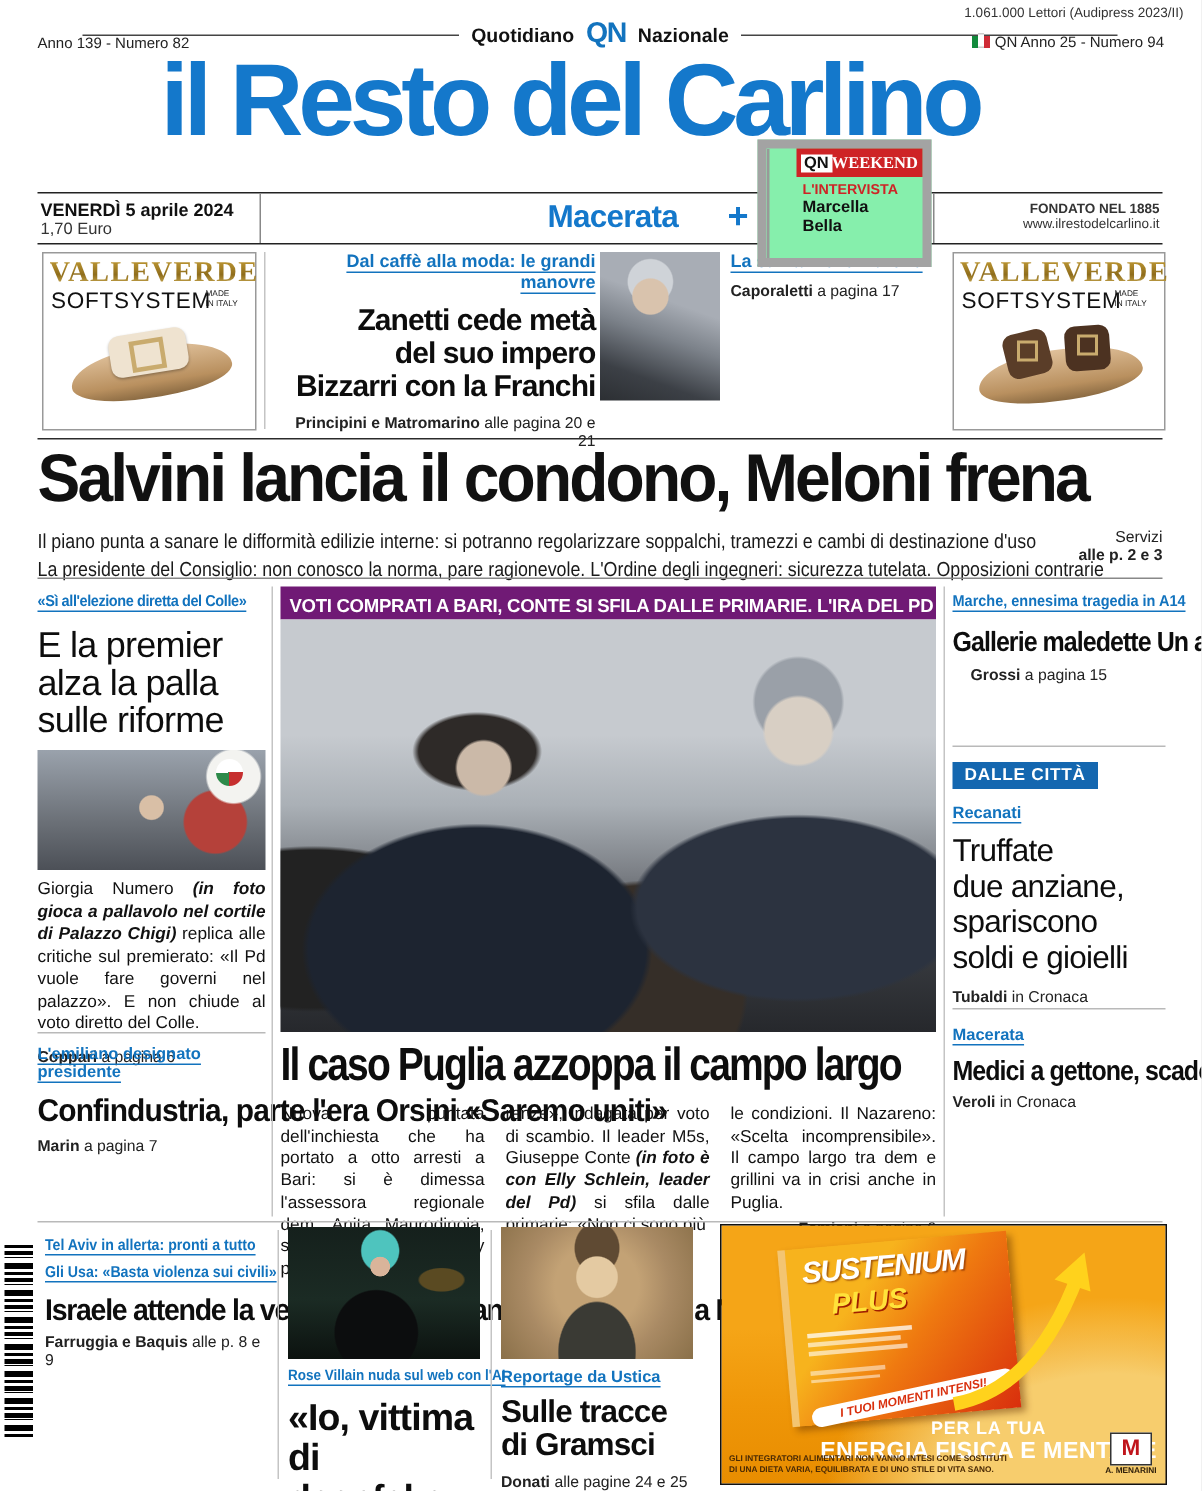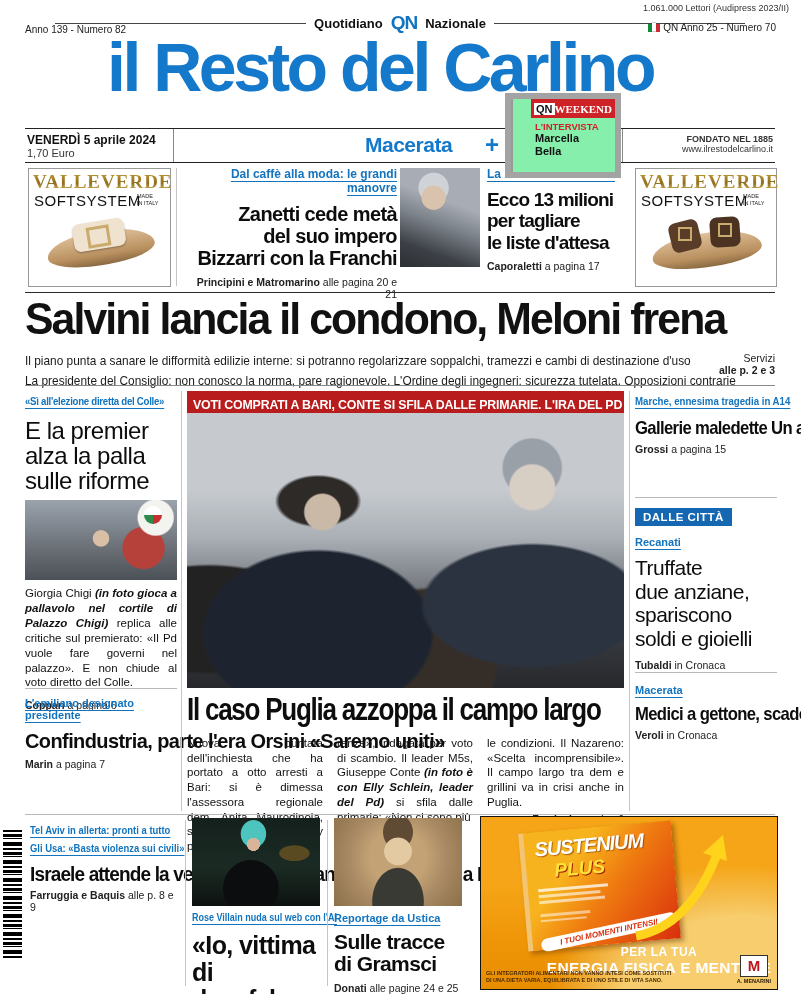--- a/index.html
+++ b/index.html
@@ -19,21 +19,21 @@
   .hl{font-weight:bold;color:#0d0d0d;letter-spacing:-0.6px;}
   .photo{position:absolute;overflow:hidden;}
   .sqz{transform-origin:0 0;display:inline-block;white-space:nowrap;}
   
   .masthead{font-weight:bold;color:#1478CB;letter-spacing:-3.5px;line-height:1;text-align:center;}
   
   .wkbox{background:#86efac;border:6px solid #a3a3a3;box-shadow:2px 0 0 #999 inset;z-index:6;padding-left:20px;}
   .wkhead{background:#CE2326;color:#fff;font-family:"Liberation Serif",serif;font-weight:bold;
           text-align:center;padding:4px 0 3px;}
   
-  .banner{background:#b91c1c;color:#fff;font-weight:bold;}
+  .banner{background:#701a75;color:#fff;font-weight:bold;}
   .badge{background:#1467B0;color:#fff;font-weight:bold;display:inline-block;}
   
   .barcode{background:repeating-linear-gradient(180deg,#000 0 2px,#fff 2px 4px,#000 4px 7px,#fff 7px 8px,
            #000 8px 9px,#fff 9px 12px,#000 12px 16px,#fff 16px 18px);}
   
   .flag{display:inline-block;vertical-align:-1px;}
   .flag span{display:inline-block;width:4px;height:8px;}
   
   .footbed{position:absolute;border-radius:50%/62% 62% 46% 46%;
            background:linear-gradient(180deg,#dfc09a,#b9905f 70%,#8a6a42);}
@@ -55,21 +55,21 @@
     <span style="font-size:13px;font-weight:bold;">Quotidiano</span>
     <span style="font-size:19px;font-weight:bold;color:#1273BE;letter-spacing:-1px;">QN</span>
     <span style="font-size:13px;font-weight:bold;">Nazionale</span>
     <div style="flex:1;border-top:1.5px solid #444;"></div>
   </div>
 
   <div class="abs" style="top:24px;left:25px;font-size:10px;color:#222;">Anno 139 - Numero 82</div>
 
   <div class="abs" style="top:22px;right:25px;font-size:10px;color:#222;">
     <span class="flag"><span style="background:#128a3c;"></span><span style="background:#fff;border-top:1px solid #ccc;border-bottom:1px solid #ccc;"></span><span style="background:#cf2b36;"></span></span>
-    <span>QN Anno 25 - Numero 70</span>
+    <span>QN Anno 25 - Numero 94</span>
   </div>
 
   <div class="abs masthead" style="top:33px;left:30px;width:700px;font-size:68px;">il Resto del Carlino</div>
 
   <div class="abs wkbox" style="left:505px;top:93px;width:84px;height:73px;">
     <div class="wkhead" style="font-size:11px;">
       <span style="color:#111;background:#fff;padding:0 2px;font-family:'Liberation Sans',sans-serif;">QN</span><span>WEEKEND</span>
     </div>
     <div style="padding:3px 4px 0;">
       <div style="color:#CE2326;font-weight:bold;font-size:9.5px;">L'INTERVISTA</div>
@@ -118,23 +118,20 @@
   </div>
 
   <div class="photo" style="left:400px;top:168px;width:80px;height:99px;
        background:
          radial-gradient(circle at 42% 30%, #d9c3ad 0 14%, rgba(0,0,0,0) 15%),
          radial-gradient(circle at 42% 20%, #cfd3d8 0 16%, rgba(0,0,0,0) 17%),
          linear-gradient(200deg,#a8adb5 0 35%,#7c828a 55%,#3c4046 80%,#2c2f33);"></div>
 
   <div class="abs" style="left:487px;top:167px;width:140px;">
     <div class="kicker" style="font-size:12px;">La sanità nelle Marche</div>
-    <div class="hl pre" style="font-size:19px;line-height:1.12;margin-top:8px;letter-spacing:-0.8px;">Ecco 13 milioni
-per tagliare
-le liste d'attesa</div>
     <div class="byline" style="margin-top:7px;">
       <span class="b">Caporaletti</span><span> a pagina 17</span>
     </div>
   </div>
 
   <div class="abs" style="left:635px;top:168px;width:140px;height:117px;border:1px solid #999;background:#fff;">
     <div class="goldtxt" style="position:absolute;left:4px;top:2px;font-size:19px;">VALLEVERDE</div>
     <div class="abs" style="left:5px;top:23px;font-size:15px;letter-spacing:0.5px;color:#111;">SOFTSYSTEM</div>
     <div class="abs pre" style="left:107px;top:24px;font-size:5.5px;color:#222;line-height:1.2;">MADE
 IN ITALY</div>
@@ -171,21 +168,21 @@
     <div class="photo" style="position:relative;left:0;top:6px;width:152px;height:80px;
          background:
            radial-gradient(circle at 86% 22%, #f3f3f0 0 12%, rgba(0,0,0,0) 13%),
            radial-gradient(circle at 50% 48%, #d9bfa6 0 9%, rgba(0,0,0,0) 10%),
            radial-gradient(circle at 78% 60%, #b5413a 0 16%, rgba(0,0,0,0) 17%),
            linear-gradient(180deg,#9aa2ac,#6b7077 60%,#4c5057);">
       <div style="position:absolute;left:78%;top:8%;width:18px;height:18px;border-radius:50%;
            background:conic-gradient(#fff 0 90deg,#c62f2f 90deg 180deg,#2d8a4a 180deg 270deg,#fff 270deg);"></div>
     </div>
     <div style="font-size:11.5px;line-height:1.3;text-align:justify;margin-top:12px;color:#111;">
-      <span>Giorgia Chigi </span><span class="it b" style="font-weight:600;">(in foto gioca a pallavolo nel cortile di Palazzo Chigi)</span><span> replica alle critiche sul premierato: «Il Pd vuole fare governi nel palazzo». E non chiude al voto diretto del Colle.</span>
+      <span>Giorgia Numero </span><span class="it b" style="font-weight:600;">(in foto gioca a pallavolo nel cortile di Palazzo Chigi)</span><span> replica alle critiche sul premierato: «Il Pd vuole fare governi nel palazzo». E non chiude al voto diretto del Colle.</span>
     </div>
     <div class="byline" style="margin-top:9px;">
       <span class="b">Coppari</span><span> a pagina 6</span>
     </div>
   </div>
 
   <div class="grule" style="top:688px;left:25px;width:152px;"></div>
 
   <div class="abs" style="left:25px;top:697px;width:155px;">
     <div class="kicker" style="font-size:11px;">L'emiliano designato presidente</div>
@@ -231,21 +228,21 @@
     </div>
   </div>
 
   <div class="vdiv" style="left:629px;top:391px;height:420px;"></div>
 
   <div class="abs" style="left:635px;top:391px;width:142px;">
     <div class="kicker sqz" style="font-size:10.5px;transform:scaleX(.92);">Marche, ennesima tragedia in A14</div>
     <div class="hl pre sqz" style="font-size:18.5px;line-height:1.1;margin-top:9px;transform:scaleX(.9);letter-spacing:-0.7px;">Gallerie maledette
 Un altro morto:
 11 vittime in 3 anni</div>
-    <div class="byline" style="margin-top:5px;">
+    <div class="byline" style="margin-top:5px;margin-left:12px;">
       <span class="b">Grossi</span><span> a pagina 15</span>
     </div>
   </div>
 
   <div class="grule" style="top:497px;left:635px;width:142px;"></div>
 
   <div class="abs badge" style="left:635px;top:508px;font-size:11.5px;padding:3px 8px;letter-spacing:0.5px;">DALLE CITTÀ</div>
 
   <div class="abs" style="left:635px;top:536px;width:142px;">
     <div class="kicker" style="font-size:11px;">Recanati</div>

